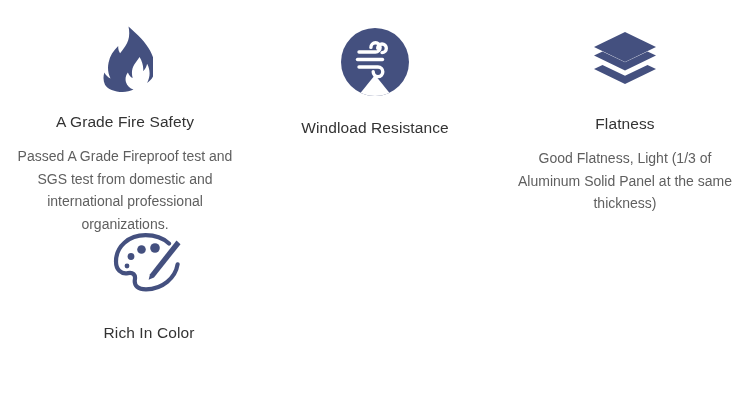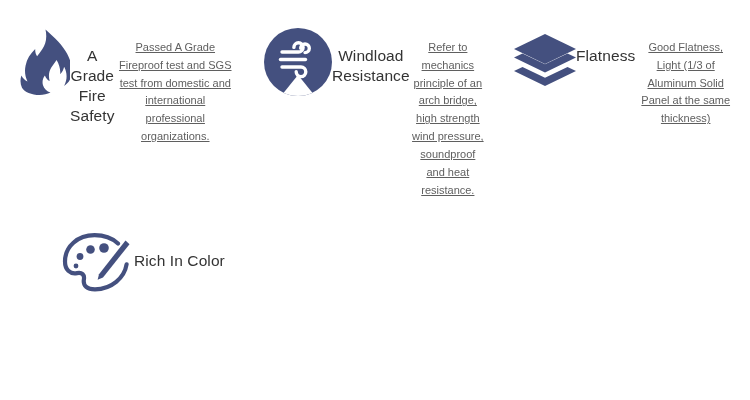--- a/index.html
+++ b/index.html
@@ -17,21 +17,21 @@
   .features-grid {
     width: 750px;
     height: 400px;
     display: grid;
     grid-template-columns: repeat(3, 1fr);
     grid-template-rows: 215px 185px;
     box-sizing: border-box;
   }
   .feature-card {
     display: flex;
-    flex-direction: row;
+    flex-direction: column;
     box-sizing: border-box;
     padding: 0 14px;
   }
   .feature-card.row-top { padding-top: 26px; }
   .feature-card.row-bottom { padding-top: 12px; margin-left: 48px; }
 
   .icon-wrap {
     height: 72px;
     display: flex;
     align-items: center;
@@ -44,27 +44,26 @@
     color: #333333;
     font-weight: 400;
     text-align: center;
     line-height: 1.3;
     margin-top: 20px;
     letter-spacing: 0.1px;
   }
   .row-bottom .feature-title { margin-top: 24px; }
 
   .feature-desc {
-    font-size: 11px;
+    font-size: 14px;
     color: #5f5f5f;
     text-align: center;
     line-height: 1.62;
     margin-top: 13px;
     max-width: 224px;
-    text-decoration: underline;
   }
   .row-bottom .feature-desc { margin-top: 14px; }
 </style>
 </head>
 <body>
 
 <div class="features-grid">
 
   <div class="feature-card row-top">
     <div class="icon-wrap">
@@ -90,21 +89,20 @@
         </g>
         <g stroke="#ffffff" stroke-width="3.4" fill="none" stroke-linecap="round">
           <path d="M18 24 h16.5 a4.6 4.6 0 1 0 -4.6 -4.6"></path>
           <path d="M16.5 31.5 h25"></path>
           <path d="M18 39 h19 a4.8 4.8 0 1 1 -4.8 4.8"></path>
           <path d="M41 24.6 a4.3 4.3 0 1 0 -4.3 -4.3"></path>
         </g>
       </svg>
     </div>
     <div class="feature-title">Windload Resistance</div>
-    <div class="feature-desc">Refer to mechanics principle of an arch bridge, high strength wind pressure, soundproof and heat resistance.</div>
   </div>
 
   <div class="feature-card row-top">
     <div class="icon-wrap">
       <svg width="62" height="56" viewBox="0 0 62 56" aria-hidden="true">
         <path fill="#44507f" d="M31 0 L62 15 L31 30 L0 15 Z"></path>
         <path fill="#44507f" d="M0 23.5 L8.5 19.5 L31 30.2 L53.5 19.5 L62 23.5 L31 38.5 Z"></path>
         <path fill="#44507f" d="M0 37 L8.5 33 L31 43.7 L53.5 33 L62 37 L31 52 Z"></path>
       </svg>
     </div>

